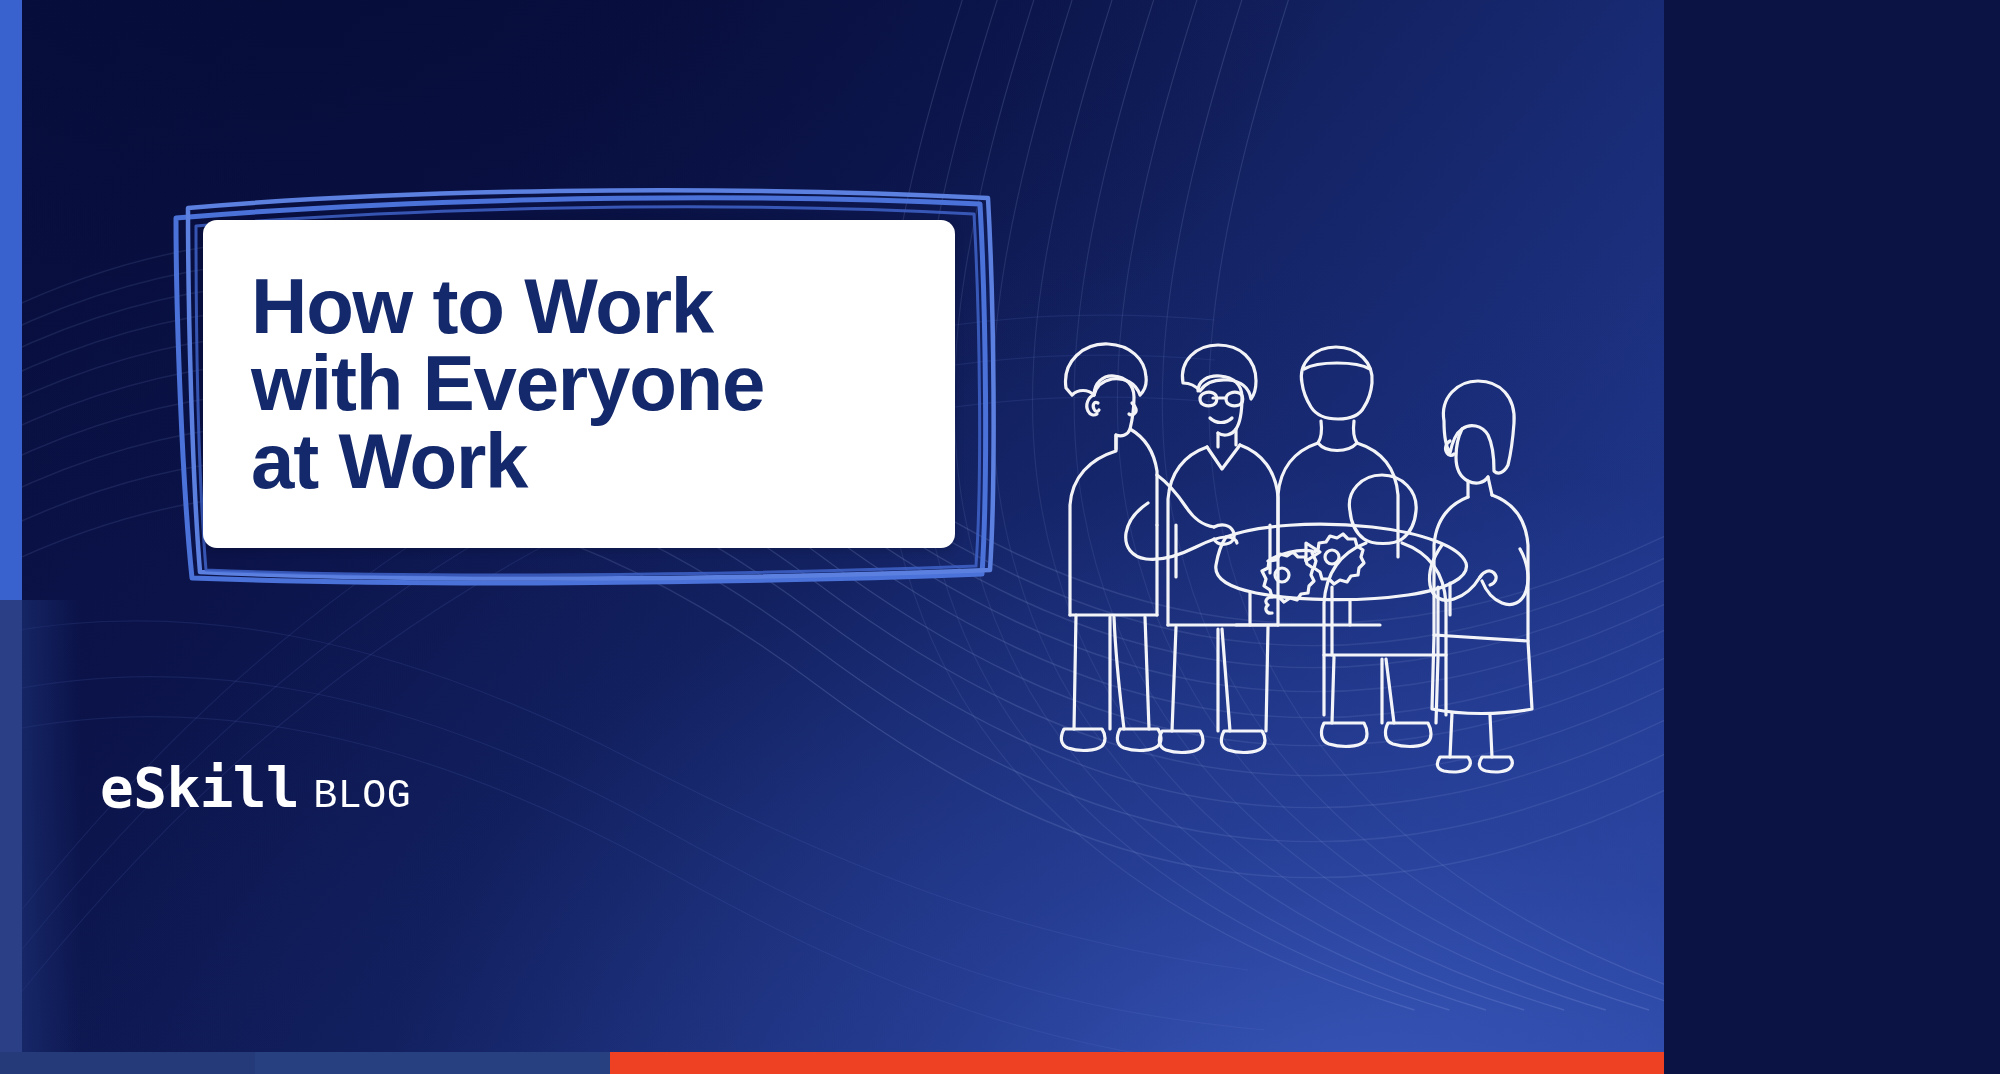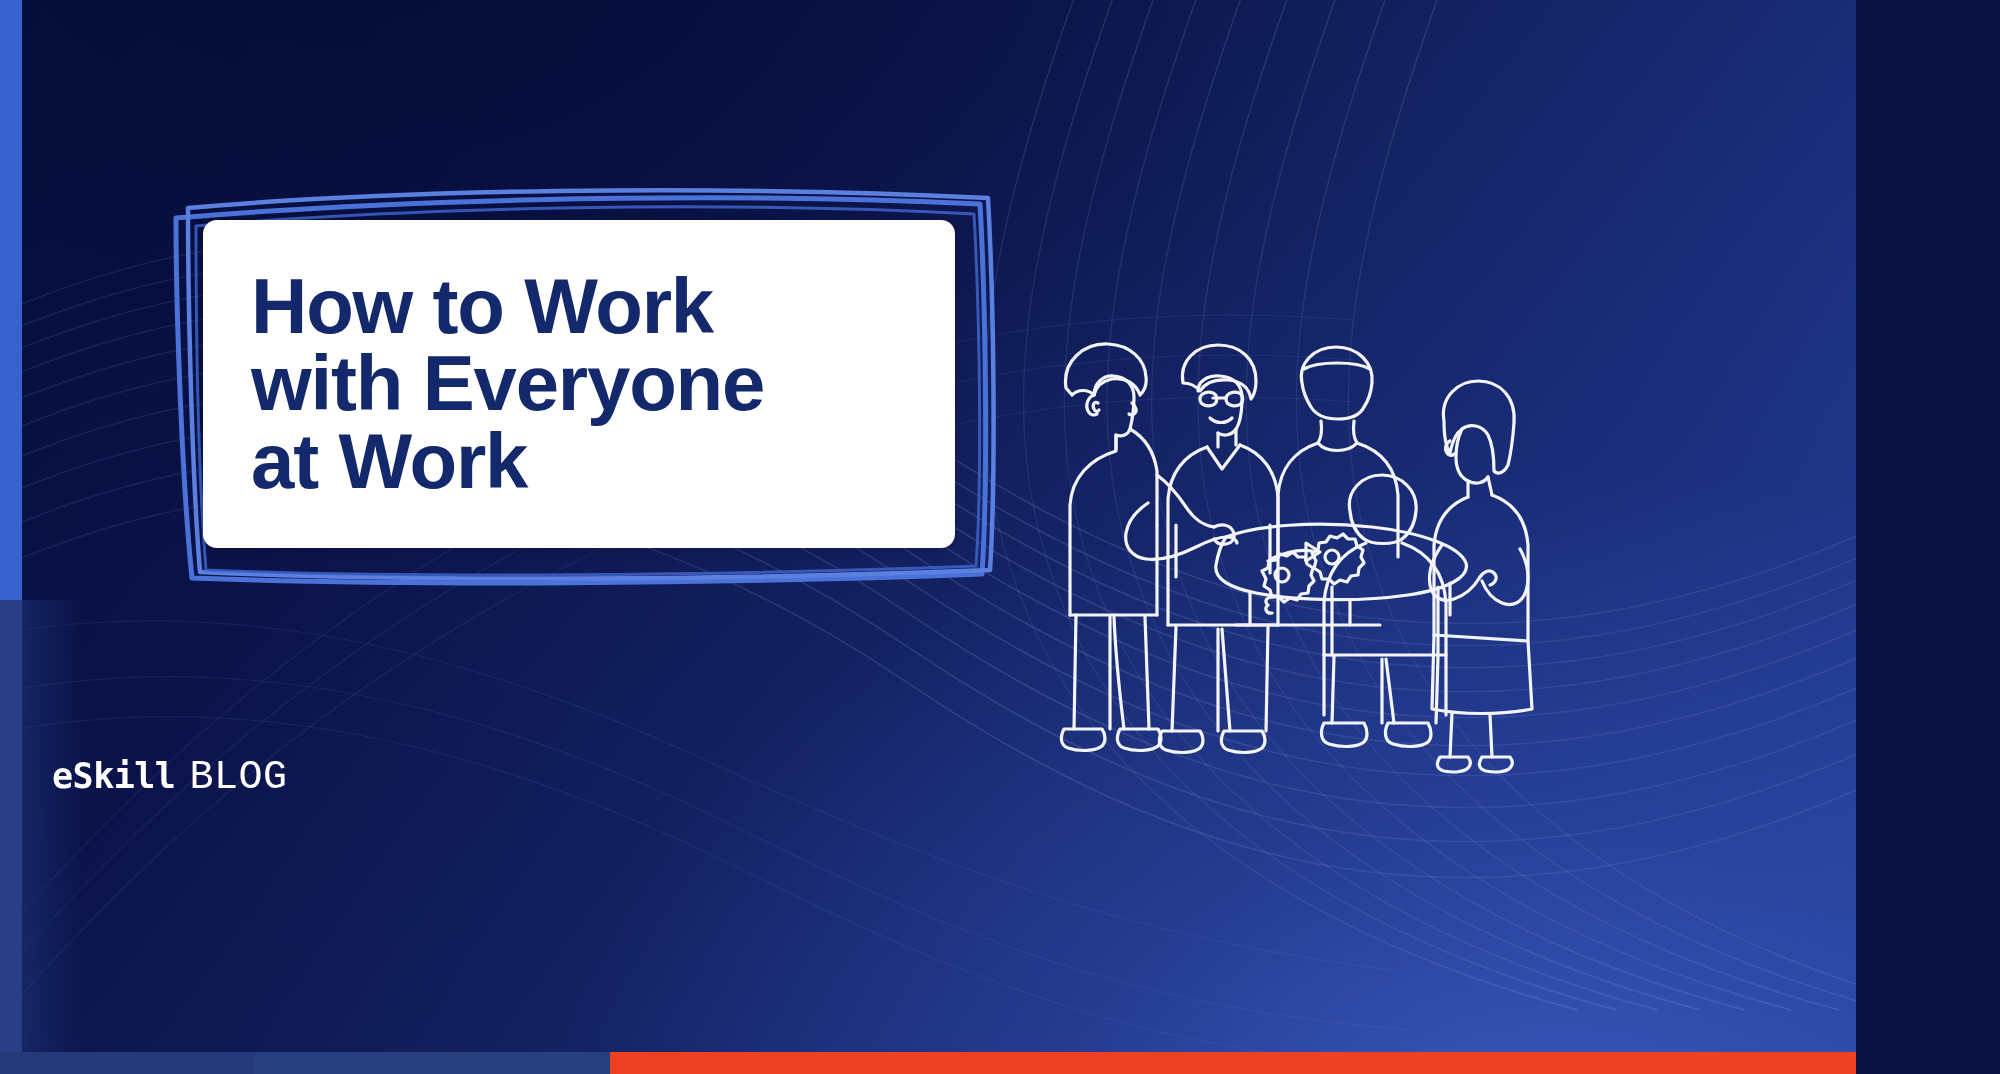--- a/index.html
+++ b/index.html
@@ -1,21 +1,21 @@
 <!DOCTYPE html>
 <html><head>
 <meta charset="utf-8">
 <style>
   * { margin:0; padding:0; box-sizing:border-box; }
   html, body { width:2000px; height:1074px; overflow:hidden; background:#0b1244; }
   body { font-family:"Liberation Sans", sans-serif; }
 
   #stage {
     position:relative;
-    width:1856px; height:1074px;
+    width:1664px; height:1074px;
     overflow:hidden;
     background:
       radial-gradient(ellipse 1700px 1200px at 82% 108%, rgba(62,94,196,0.85) 0%, rgba(46,73,166,0.55) 28%, rgba(24,42,118,0.18) 58%, rgba(10,18,68,0) 78%),
       radial-gradient(ellipse 1400px 900px at 18% -10%, rgba(6,12,55,0.95) 0%, rgba(8,15,62,0.55) 45%, rgba(10,20,72,0) 75%),
       linear-gradient(128deg, #070d3c 0%, #0b1349 26%, #12205e 52%, #1b2f7d 74%, #2a46a5 100%);
   }
 
   
   .waves { position:absolute; inset:0; pointer-events:none; }
   .waves svg { width:100%; height:100%; display:block; }
@@ -63,22 +63,23 @@
   #illustration svg { width:100%; height:100%; overflow:visible; }
 
   
   #logo {
     position:absolute; left:52px; top:755px;
     display:flex; align-items:baseline; gap:14px;
     white-space:nowrap;
   }
   #logo-mark {
     font-family:"DejaVu Sans Mono", monospace;
-    font-weight:bold; font-size:35px; color:#ffffff;
+    font-weight:bold; font-size:56px; color:#ffffff;
     letter-spacing:-0.5px;
+    margin-left:48px;
   }
   #logo-word {
     font-family:Liberation Mono, monospace;
     font-weight:400; font-size:40px; color:#ffffff;
     letter-spacing:0.5px;
   }
 
   
   #bottom-bar { position:absolute; left:0; bottom:0; width:2000px; height:22px; display:flex; }
   .bar-seg { height:100%; }

